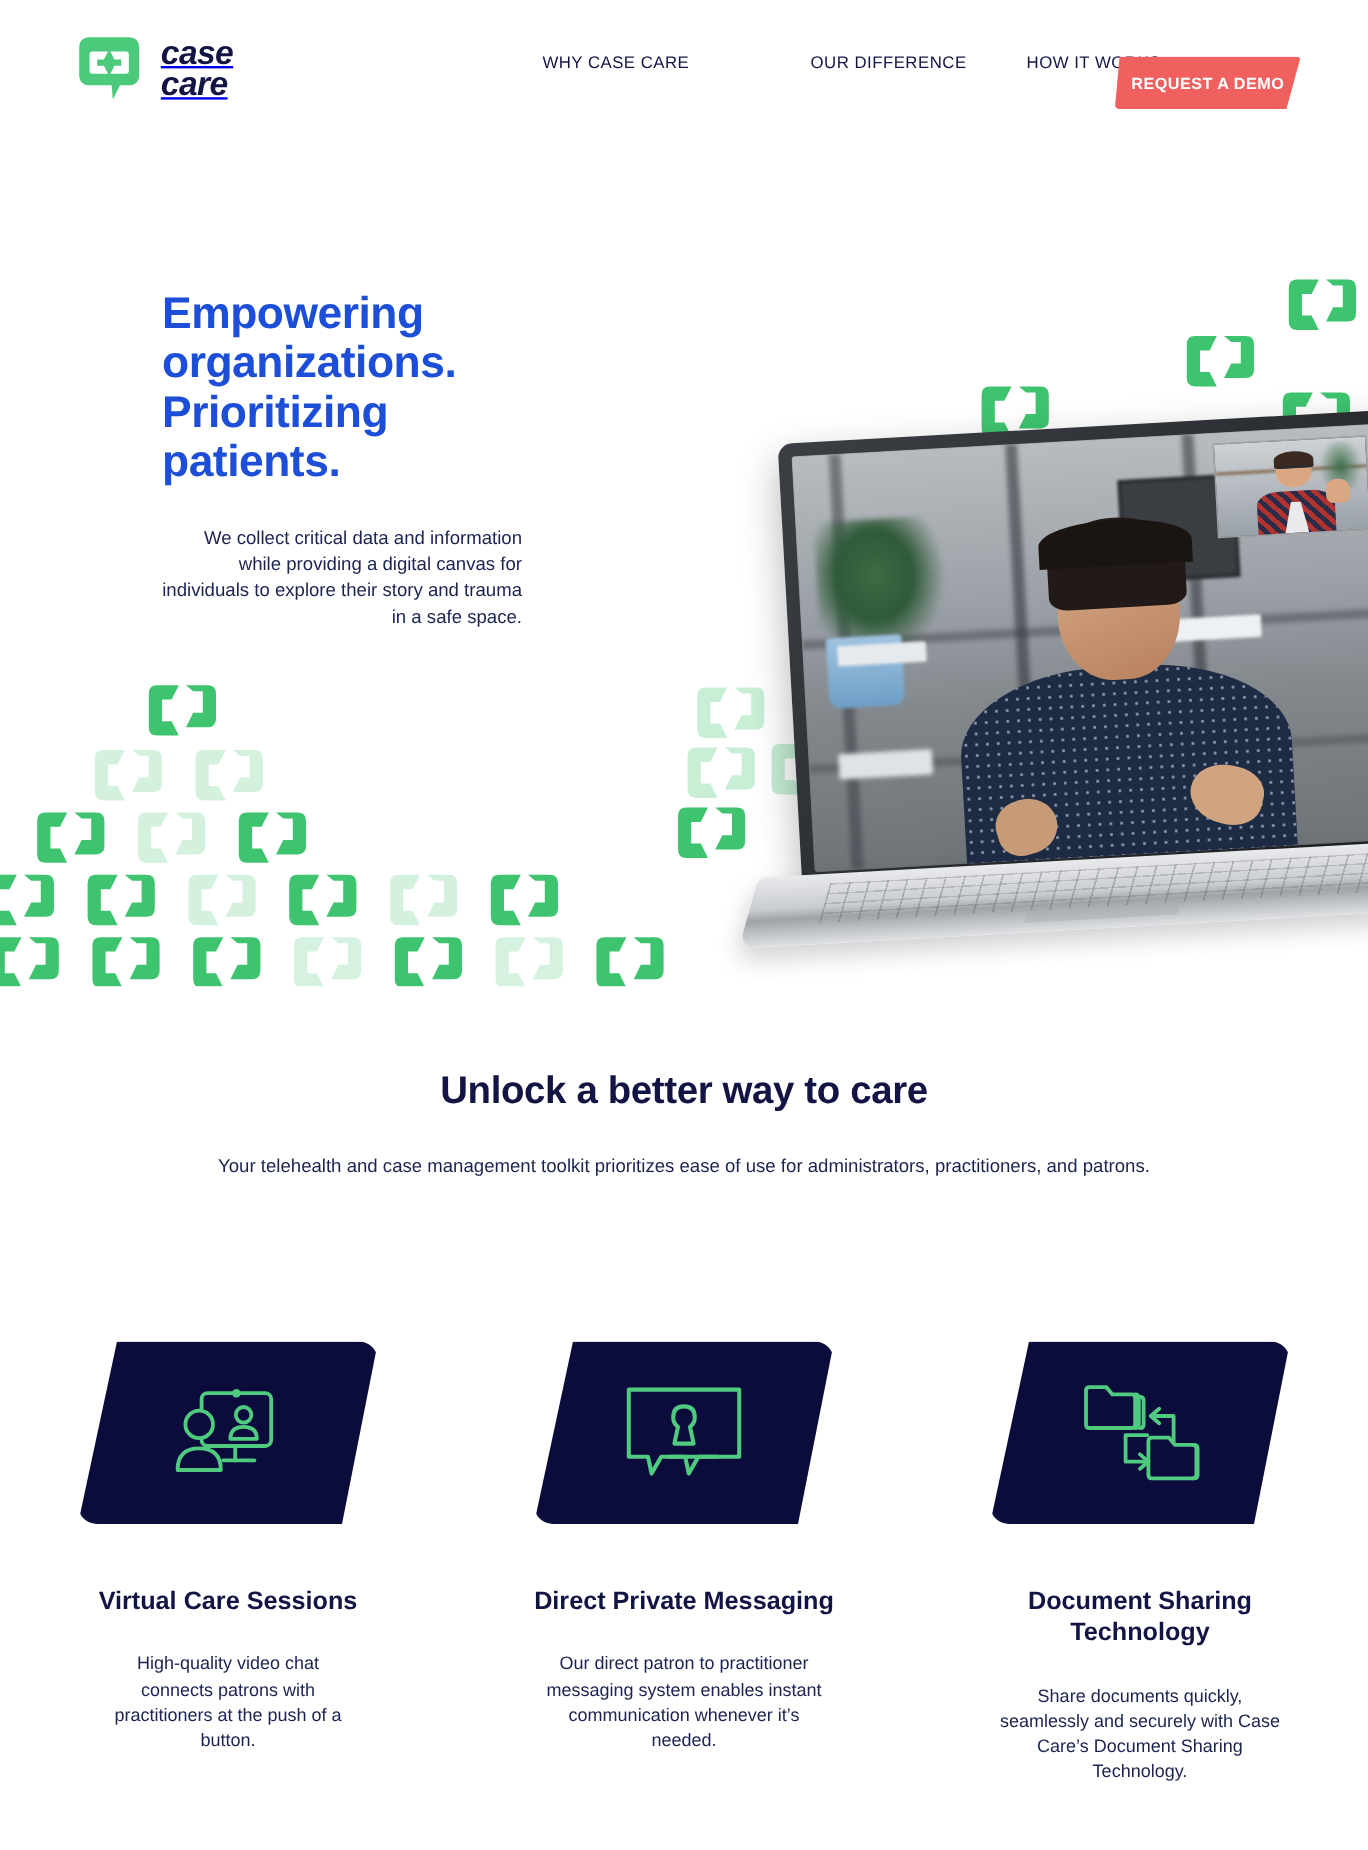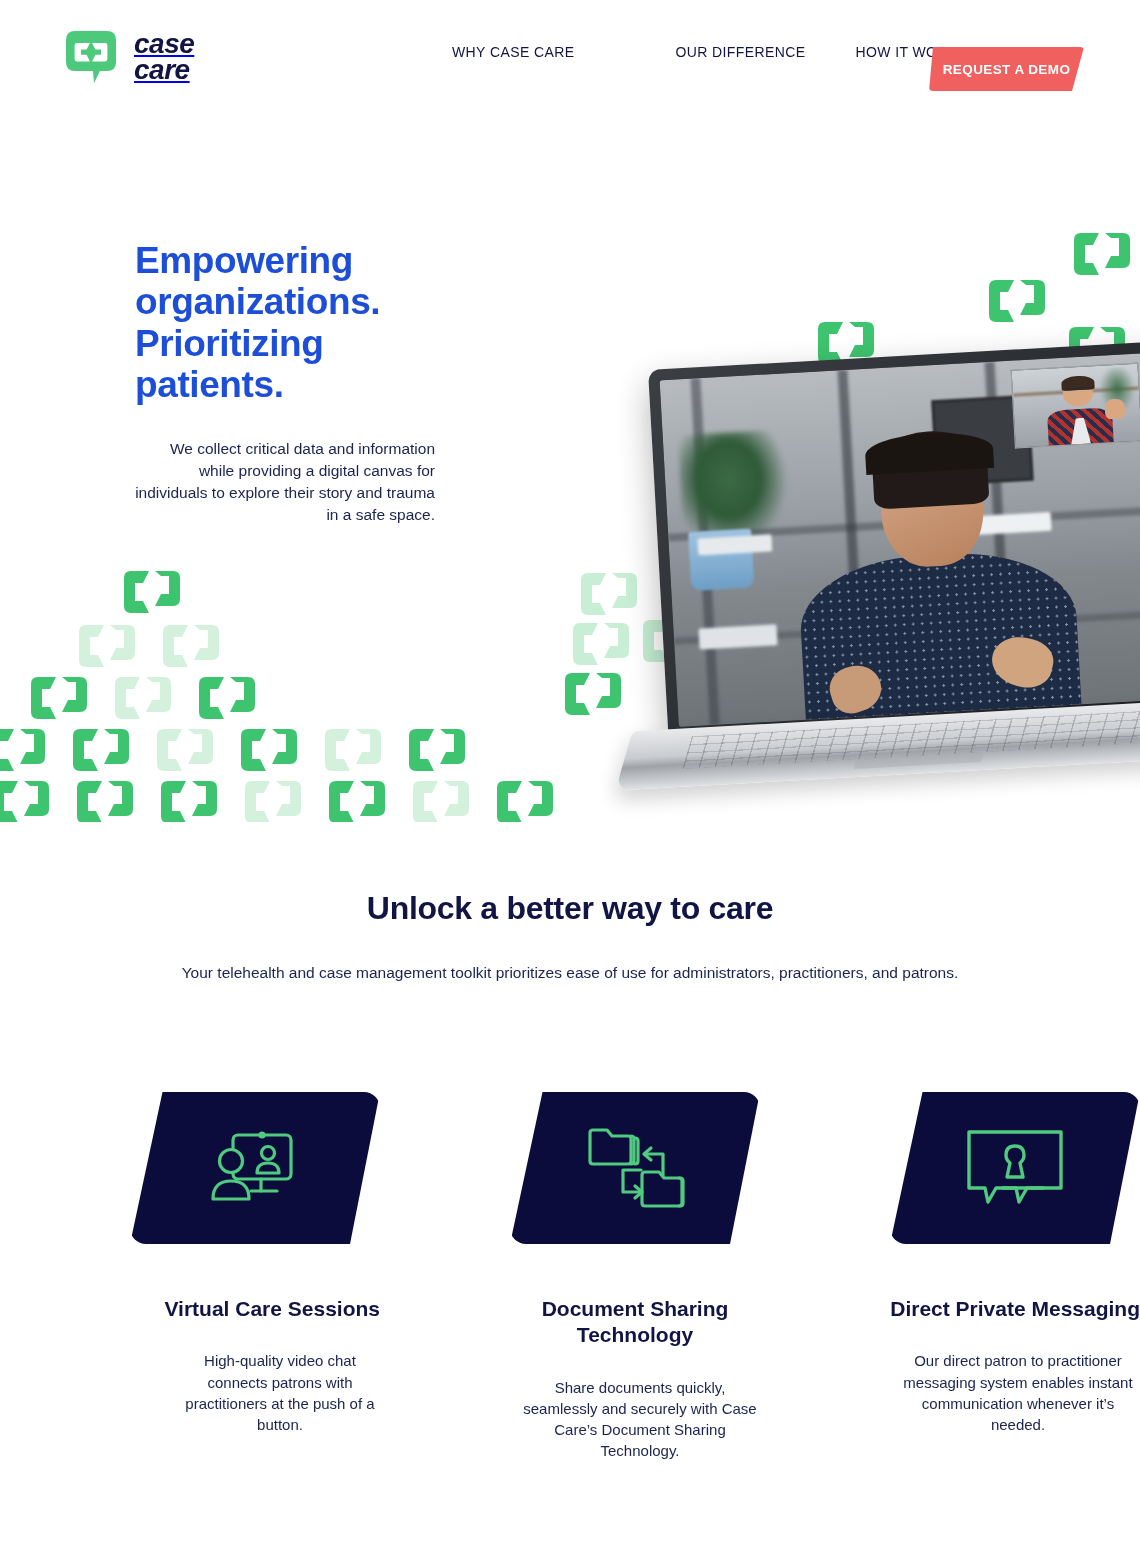--- a/index.html
+++ b/index.html
@@ -252,21 +252,21 @@
     font-size:32px; font-weight:bold; color:#121444; letter-spacing:-0.3px;
   }
   .sec-sub{
     position:absolute; top:140px; left:0; width:1140px; text-align:center;
     font-size:15.5px; line-height:1.45; color:#1b2350;
   }
   .cards{
     position:absolute; top:270px; left:0; width:1140px;
     display:flex; justify-content:center; gap:0;
   }
-  .card{ width:380px; display:flex; flex-direction:column; align-items:flex-end; }
+  .card{ width:380px; display:flex; flex-direction:column; align-items:center;margin-top:26px; }
   .card-shape{
     width:250px; height:152px; position:relative;
     display:flex; align-items:center; justify-content:center;
   }
   .card-shape .bg{
     position:absolute; inset:0;
     background:#0C0C3C;
     clip-path: polygon(13% 0, 100% 0, 88% 100%, 0 100%);
     border-radius:16px;
   }
@@ -570,20 +570,35 @@
             <line x1="44" y1="64" x2="70" y2="64"></line>
             <circle cx="61" cy="26" r="6.5"></circle>
             <path d="M50 46 q0-10 11-10 q11 0 11 10 z"></path>
             <circle cx="24" cy="34" r="11.5" fill="#0C0C3C"></circle>
             <path d="M6 72 q0-18 18-18 q18 0 18 18 z" fill="#0C0C3C"></path>
           </svg>
         </span>
       </div>
       <h3 class="card-title">Virtual Care Sessions</h3>
       <p class="card-desc">High-quality video chat connects patrons with practitioners at the push of a button.</p>
+    </div>
+
+    <div class="card card-3">
+      <div class="card-shape">
+        <span class="bg"></span>
+        <span class="card-icon">
+          <svg width="104" height="80" viewBox="0 0 104 80" fill="none" stroke="#4FCA7F" stroke-width="3.4" stroke-linecap="round" stroke-linejoin="round">
+            <path d="M6 6 h92 v56 h-34 l-8 14 -3 -14 h-20 l-8 14 -3 -14 h-16 z"></path>
+            <path d="M52 20 q9 0 9 9 q0 5 -4 8 l3 14 h-16 l3 -14 q-4 -3 -4 -8 q0-9 9-9 z"></path>
+            <line x1="40" y1="62" x2="80" y2="62"></line>
+          </svg>
+        </span>
+      </div>
+      <h3 class="card-title">Direct Private Messaging</h3>
+      <p class="card-desc">Our direct patron to practitioner messaging system enables instant communication whenever it’s needed.</p>
     </div>
 
     <div class="card card-2">
       <div class="card-shape">
         <span class="bg"></span>
         <span class="card-icon">
           <svg width="104" height="92" viewBox="0 0 104 92" fill="none" stroke="#4FCA7F" stroke-width="3.2" stroke-linecap="round" stroke-linejoin="round">
             <path d="M10 10 h14 l5 6 h16 q3 0 3 3 v22 q0 3 -3 3 h-35 q-3 0 -3 -3 v-28 q0-3 3-3 z"></path>
             <path d="M48 16 q3 0 3 3 v22 q0 3 -3 3"></path>
             <path d="M52 18 q3 0 3 3 v20 q0 3 -3 3"></path>
@@ -592,29 +607,14 @@
             <path d="M58 50 h-18 v22 h18"></path>
             <path d="M52 66 l7 6 -7 6"></path>
             <path d="M62 52 h14 l5 6 h16 q3 0 3 3 v22 q0 3 -3 3 h-35 q-3 0 -3 -3 v-28 q0-3 3-3 z"></path>
             <path d="M96 58 q3 0 3 3 v22 q0 3 -3 3"></path>
           </svg>
         </span>
       </div>
       <h3 class="card-title">Document Sharing Technology</h3>
       <p class="card-desc">Share documents quickly, seamlessly and securely with Case Care’s Document Sharing Technology.</p>
     </div>
-
-    <div class="card card-3">
-      <div class="card-shape">
-        <span class="bg"></span>
-        <span class="card-icon">
-          <svg width="104" height="80" viewBox="0 0 104 80" fill="none" stroke="#4FCA7F" stroke-width="3.4" stroke-linecap="round" stroke-linejoin="round">
-            <path d="M6 6 h92 v56 h-34 l-8 14 -3 -14 h-20 l-8 14 -3 -14 h-16 z"></path>
-            <path d="M52 20 q9 0 9 9 q0 5 -4 8 l3 14 h-16 l3 -14 q-4 -3 -4 -8 q0-9 9-9 z"></path>
-            <line x1="40" y1="62" x2="80" y2="62"></line>
-          </svg>
-        </span>
-      </div>
-      <h3 class="card-title">Direct Private Messaging</h3>
-      <p class="card-desc">Our direct patron to practitioner messaging system enables instant communication whenever it’s needed.</p>
-    </div>
   </div>
 </section>
 
 </body></html>

